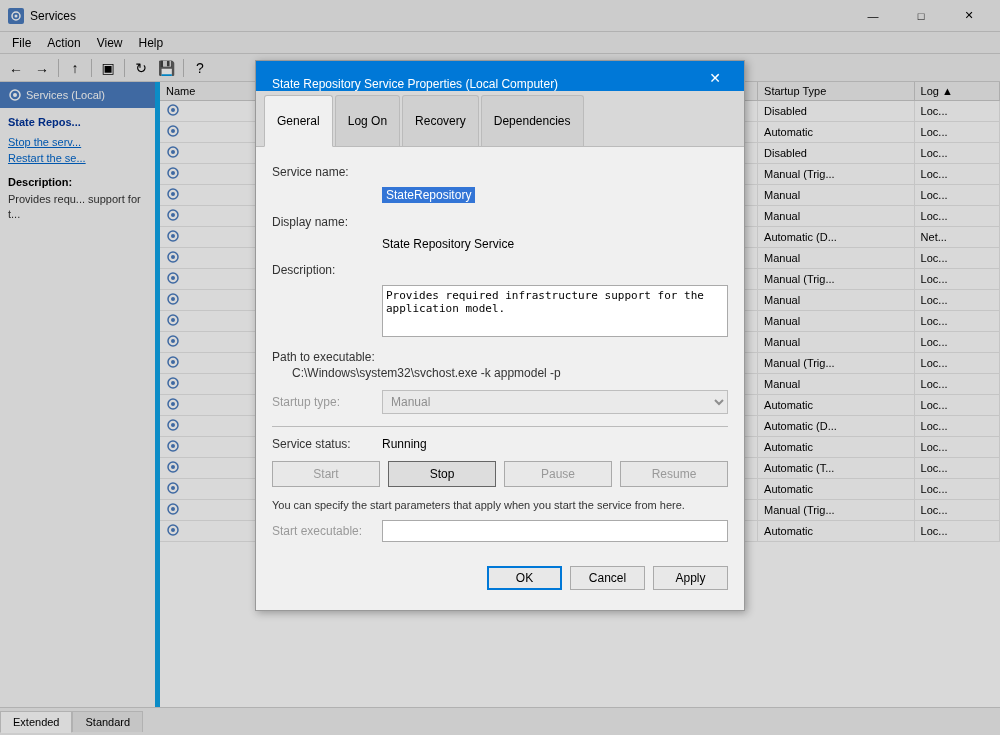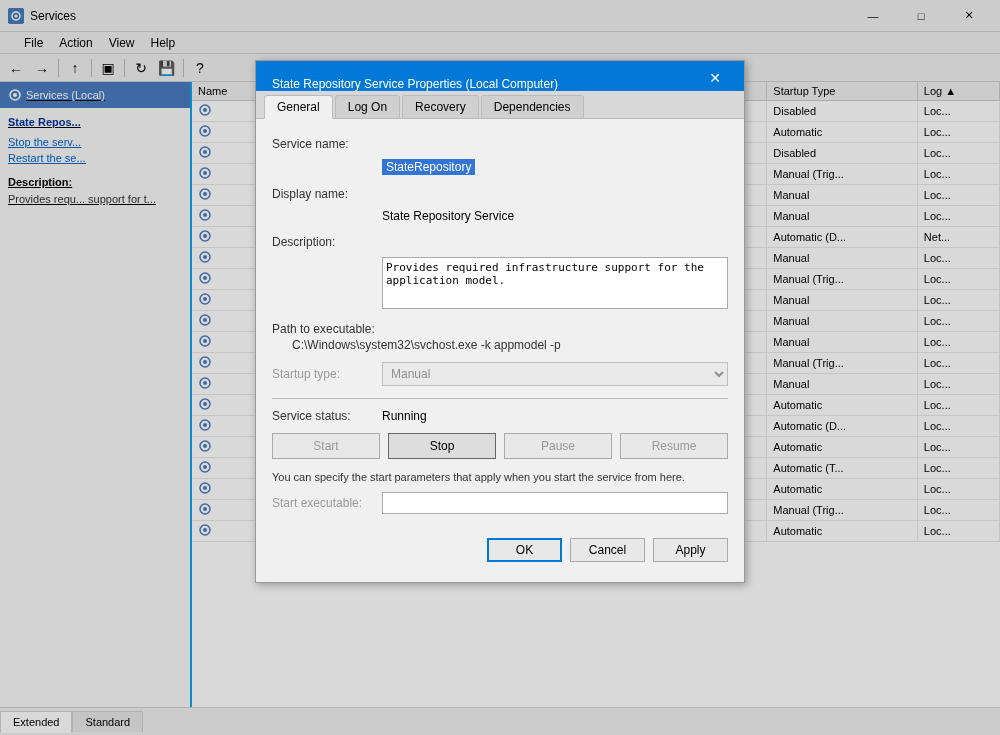--- a/index.html
+++ b/index.html
@@ -47,21 +47,21 @@
       cursor: pointer;
       font-size: 11px;
       display: flex; align-items: center; justify-content: center;
     }
 
     
     .menu-bar {
       height: 22px;
       display: flex;
       align-items: center;
-      padding: 0 16px;
+      padding: 0 4px;
       background: #f0f0f0;
       border-bottom: 1px solid #d0d0d0;
     }
     .menu-item {
       padding: 2px 8px;
       cursor: pointer;
       font-size: 12px;
     }
 
     
@@ -91,26 +91,25 @@
     }
 
     
     .main-content {
       display: flex;
       height: calc(735px - 82px - 28px);
     }
 
     
     .left-panel {
-      width: 192px;
+      width: 160px;
       background: #f8f8f8;
-      border-right: 2px solid #0ea5e9;
+      border-right: 5px solid #0ea5e9;
       display: flex;
       flex-direction: column;
-      text-decoration: underline;
     }
     .left-panel-header {
       background: #4a7cbf;
       color: white;
       font-size: 11px;
       padding: 4px 8px;
       display: flex;
       align-items: center;
       gap: 4px;
       height: 26px;
@@ -237,21 +236,21 @@
     }
 
     
     .tab-bar {
       display: flex;
       background: #d8d8d8;
       padding: 4px 8px 0;
       gap: 2px;
     }
     .tab {
-      padding: 4px 12px;
+      padding: 18px 12px;
       background: #d0d0d0;
       border: 1px solid #bbb;
       border-bottom: none;
       cursor: pointer;
       font-size: 12px;
       border-radius: 3px 3px 0 0;
     }
     .tab.active {
       background: #f0f0f0;
       border-bottom: 1px solid #f0f0f0;

